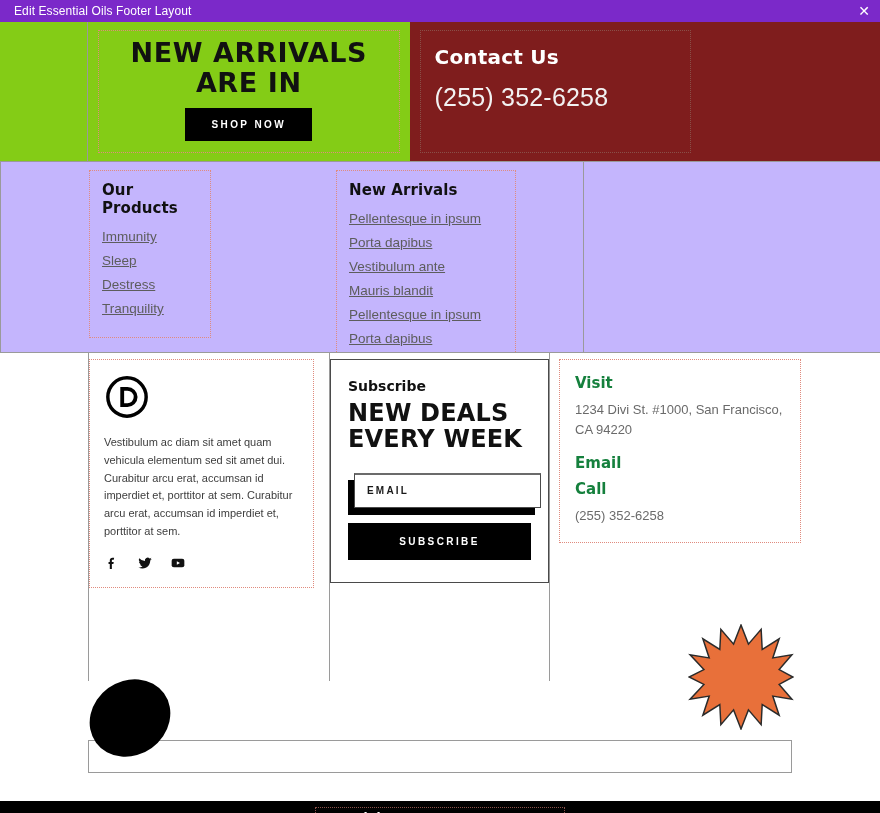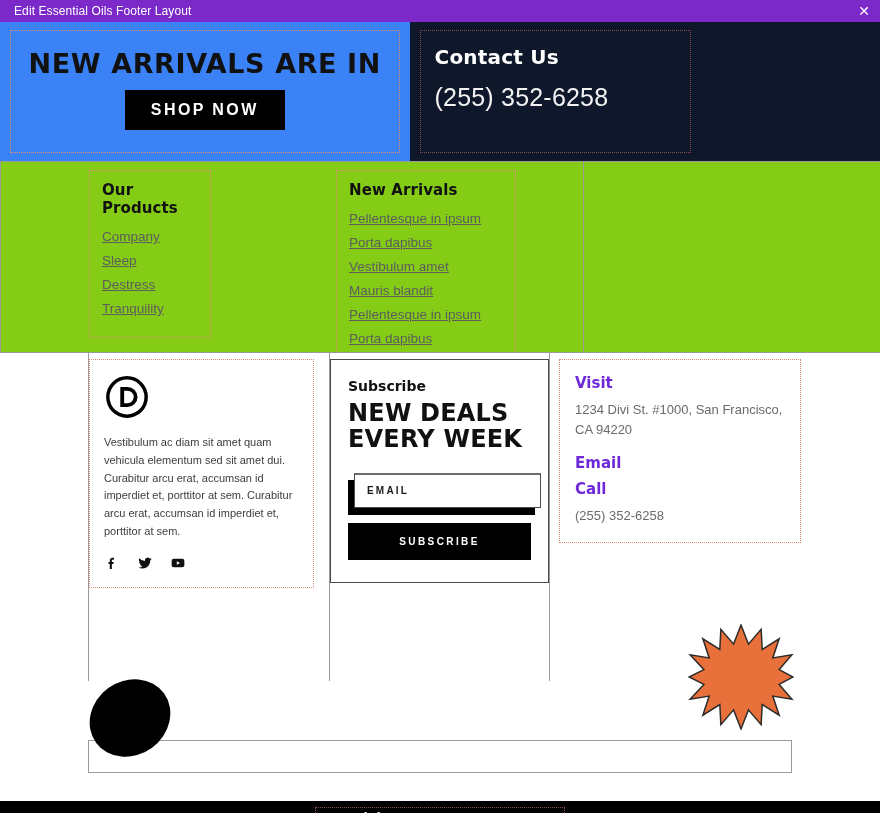--- a/index.html
+++ b/index.html
@@ -35,24 +35,23 @@
   .edit-box-light { border: 1px dotted #8a4f48; }
 
   
   #hero {
     display: flex;
     height: 139px;
     width: 880px;
   }
   #hero-left {
     width: 440px;
-    background: #3b82f6;
+    background: #84cc16;
     display: flex;
     align-items: stretch;
-    flex-direction: column;
   }
   #hero-left .gutter {
     width: 88px;
     border-right: 1px solid #9a9a9a;
   }
   #hero-left .hero-cell {
     flex: 1;
     padding: 8px 10px 8px 10px;
   }
   #hero-left .hero-inner {
@@ -69,31 +68,31 @@
     font-size: 27px;
     line-height: 1.12;
     letter-spacing: .6px;
     text-align: center;
     color: #111;
   }
   #shop-now {
     margin-top: 10px;
     background: #000;
     color: #fff;
-    font-size: 16px;
+    font-size: 10px;
     font-weight: bold;
     letter-spacing: 2.4px;
     padding: 11px 26px;
     border: none;
     cursor: pointer;
     font-family: "Liberation Sans", sans-serif;
   }
   #hero-right {
     width: 504px;
-    background: #0f172a;
+    background: #7f1d1d;
     padding: 8px 10px;
   }
   #hero-right .hero-inner {
     height: 100%;
     width: 271px;
     padding: 14px 14px;
   }
   #contact-title {
     color: #fff;
     font-family: "DejaVu Sans", sans-serif;
@@ -108,21 +107,21 @@
     font-weight: 300;
     letter-spacing: .2px;
   }
 
   
   #links-row {
     position: relative;
     height: 192px;
     border-top: 1px solid #9a9a9a;
     border-bottom: 1px solid #9a9a9a;
-    background: #84cc16;
+    background: #c4b5fd;
   }
   #links-row .vline {
     position: absolute;
     top: 0; bottom: 0;
     width: 1px;
     background: #9a9a9a;
   }
   .lcol {
     position: absolute;
     top: 8px;
@@ -225,21 +224,21 @@
     cursor: pointer;
     font-family: "Liberation Sans", sans-serif;
   }
 
   
   #contact-widget { left: 559px; top: 6px; width: 242px; padding: 14px 15px 16px; }
   #contact-widget h4 {
     font-family: "DejaVu Sans", sans-serif;
     font-weight: bold;
     font-size: 15px;
-    color: #6d28d9;
+    color: #15803d;
     margin-bottom: 8px;
   }
   #contact-widget p {
     font-size: 13px;
     line-height: 1.55;
     color: #6a6a6a;
     margin-bottom: 14px;
   }
   #contact-widget p:last-child { margin-bottom: 0; }
 
@@ -315,31 +314,31 @@
     </div>
 
   </div>
 
   <div id="links-row">
     <div class="vline" style="left:0px;"></div>
     <div class="vline" style="left:583px;"></div>
 
     <div class="lcol edit-box" style="left:89px; width:122px;">
       <h4>Our Products</h4>
-      <a>Company</a>
+      <a>Immunity</a>
       <a>Sleep</a>
       <a>Destress</a>
       <a>Tranquility</a>
     </div>
 
     <div class="lcol edit-box" style="left:336px; width:180px;">
       <h4>New Arrivals</h4>
       <a>Pellentesque in ipsum</a>
       <a>Porta dapibus</a>
-      <a>Vestibulum amet</a>
+      <a>Vestibulum ante</a>
       <a>Mauris blandit</a>
       <a>Pellentesque in ipsum</a>
       <a>Porta dapibus</a>
     </div>
 
   </div>
 
   <div id="widgets-row">
 
     <div class="vline" style="left:88px;"></div>

